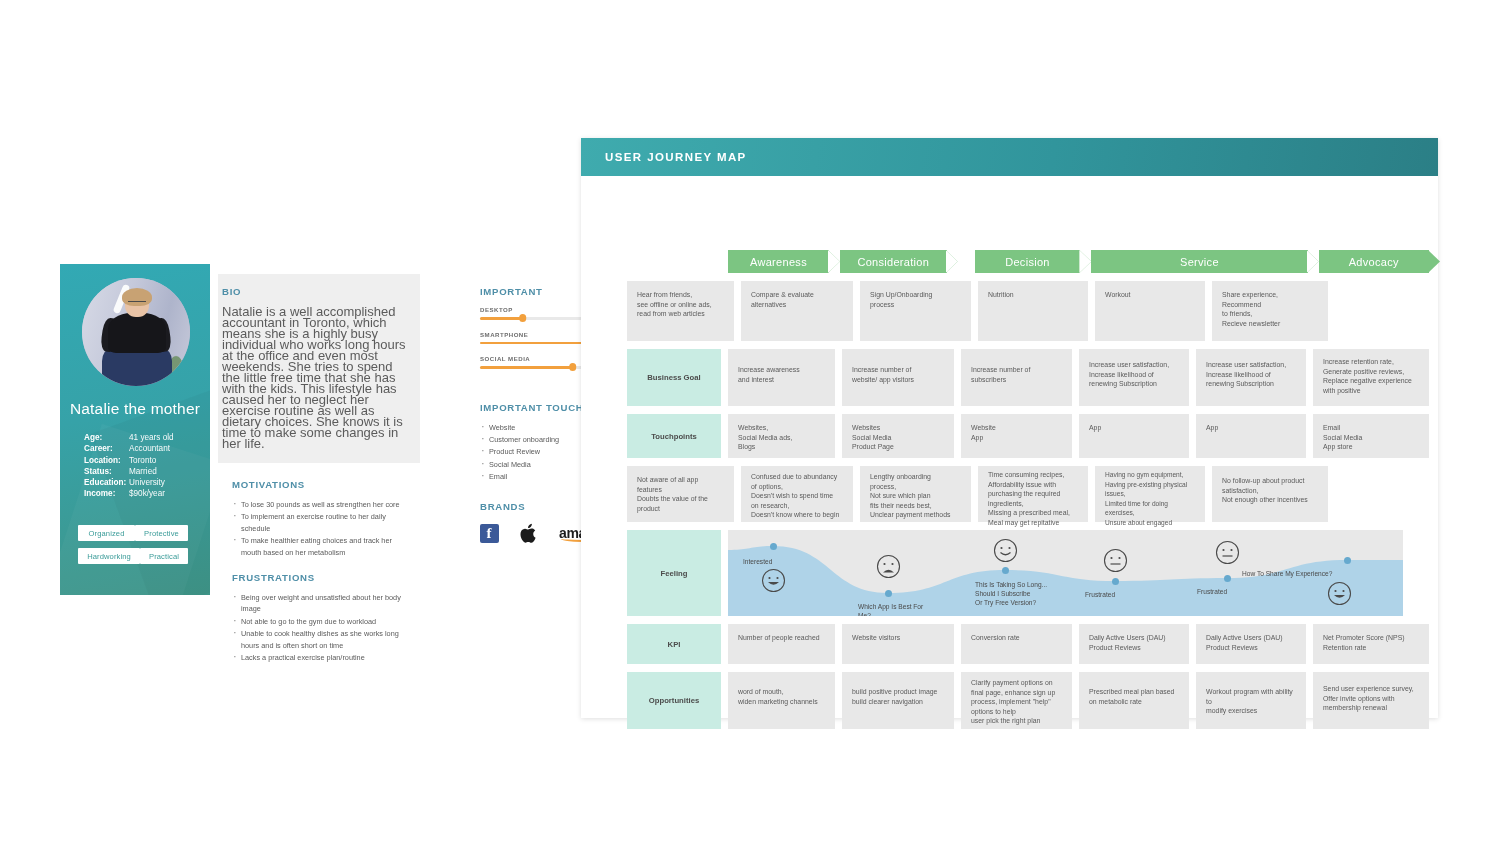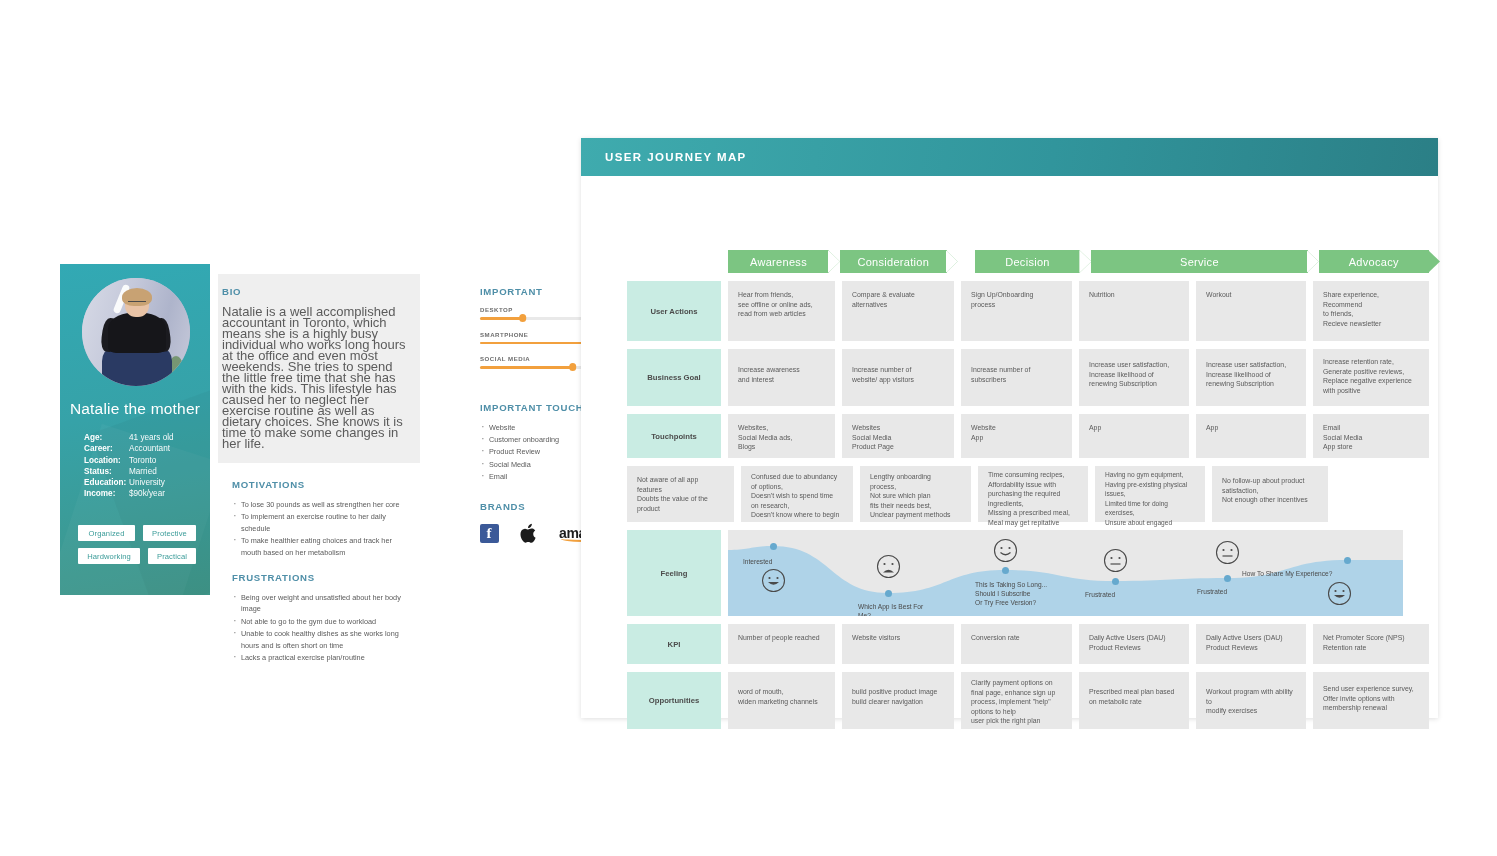--- a/index.html
+++ b/index.html
@@ -57,21 +57,21 @@
     border-radius:12% 12% 0 0 / 30% 30% 0 0; background:#2a3a63; }
   #persona-name {
     position:absolute; left:0; top:136px; width:150px; text-align:center;
     color:#fff; font-size:15.5px; font-weight:normal; letter-spacing:.2px;
   }
   #persona-facts { position:absolute; left:24px; top:168px; width:120px; }
   .fact { display:flex; font-size:8.2px; line-height:11.3px; color:#ffffff; }
   .fact .k { width:45px; font-weight:bold; }
   .fact .v { font-weight:normal; opacity:.96; }
   #persona-tags { position:absolute; left:18px; top:261px; width:120px; }
-  .tag-row { display:flex; gap:8px; margin-bottom:7px; }
+  .tag-row { display:flex; margin-bottom:7px; }
   .tag {
     background:#fff; color:#3b9c99; font-size:7.6px; padding:3.5px 0;
     text-align:center; border-radius:1px; letter-spacing:.1px; white-space:nowrap;
   }
   .tag.w1 { width:57px; } .tag.w2 { width:53px; }
   .tag.w3 { width:62px; } .tag.w4 { width:48px; }
 
   
   #persona-mid { position:absolute; left:150px; top:0; width:208px; height:331px; padding:22px 12px 0 22px; }
   #persona-right { position:absolute; left:358px; top:0; width:252px; height:331px; padding:22px 12px 0 62px; }
@@ -314,21 +314,20 @@
         <div class="arrowtip"></div>
         <div class="notch2"></div>
       </div>
       <div class="phase" style="width:116px; margin-left:11px">
         <span>Advocacy</span>
         <div class="arrowtip"></div>
       </div>
     </div>
 
     <div class="grid-row" style="top:105px; height:60px">
-      <div class="row-label">User Actions</div>
       <div class="cell c1" style="height:60px">Hear from friends,
 see offline or online ads,
 read from web articles</div>
       <div class="cell c2" style="height:60px">Compare &amp; evaluate
 alternatives</div>
       <div class="cell c3" style="height:60px">Sign Up/Onboarding
 process</div>
       <div class="cell c4" style="height:60px">Nutrition</div>
       <div class="cell c5" style="height:60px">Workout</div>
       <div class="cell c6" style="height:60px">Share experience, Recommend

